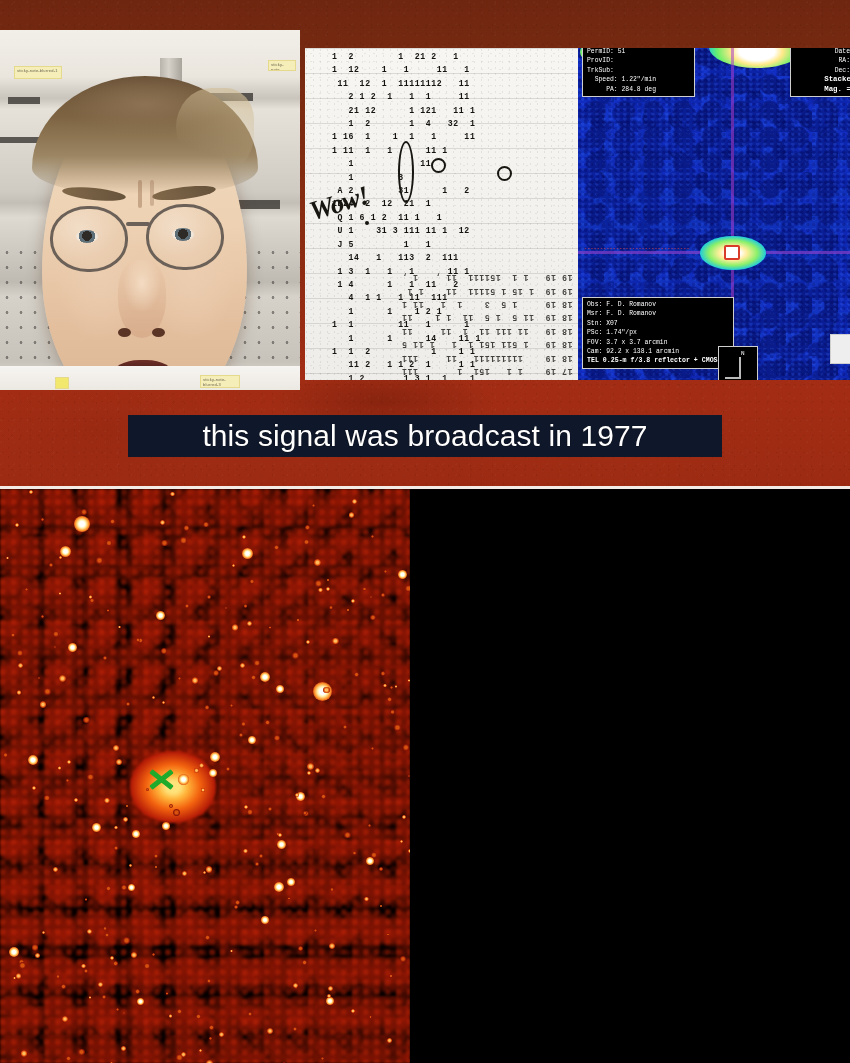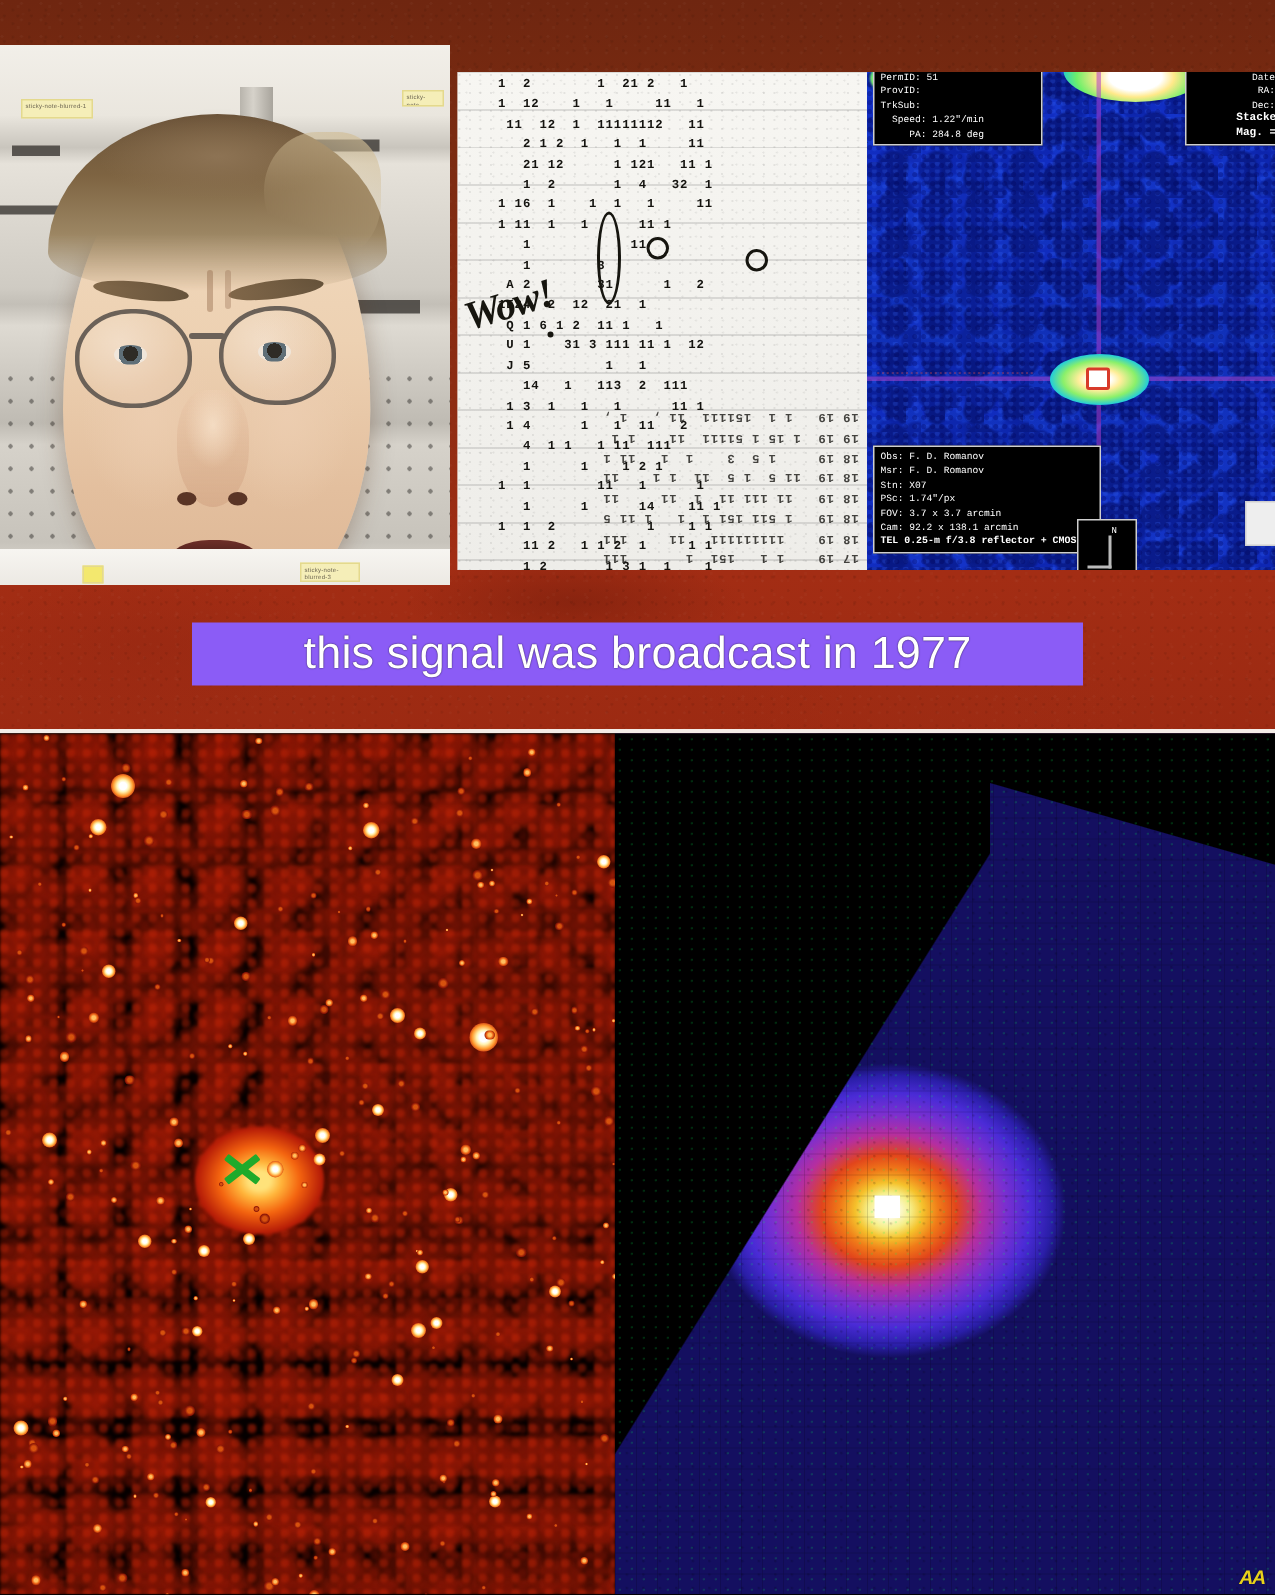--- a/index.html
+++ b/index.html
@@ -298,21 +298,21 @@
     position:absolute; background:#bbb;
   }
   #telescope-panel .axis-lbl{
     position:absolute; left:-3px; font-family:"Liberation Mono", monospace;
     font-size:6px; color:#222;
   }
 
   
   #caption-bar{
     position:absolute; left:128px; top:415px; width:594px; height:42px;
-    background:#8b5cf6; display:flex; align-items:center; justify-content:center;
+    background:#0f172a; display:flex; align-items:center; justify-content:center;
   }
   #caption-bar .caption-text{
     color:#fff; font-size:30px; font-weight:400; letter-spacing:.1px;
     text-shadow:0 0 1px rgba(0,0,0,.9);
     font-family:"Liberation Sans", sans-serif;
   }
 
   
   #bottom-section{
     position:absolute; left:0; top:489px; width:850px; height:574px;
@@ -808,23 +808,14 @@
         <div class="star faint" style="left: 78.1518px; top: 559.651px; width: 6.79504px; height: 6.79504px;"></div>
         <div class="star faint" style="left: 173.151px; top: 320.469px; width: 6.69129px; height: 6.69129px;"></div>
         <div class="star dim" style="left: 315.354px; top: 279.245px; width: 4.61032px; height: 4.61032px;"></div>
         <div class="star faint" style="left: 205.135px; top: 445.598px; width: 5.08824px; height: 5.08824px;"></div>
         <div class="star faint" style="left: 153.599px; top: 364.925px; width: 3.98933px; height: 3.98933px;"></div>
         <div class="star dim" style="left: 17.0048px; top: 201.467px; width: 4.19253px; height: 4.19253px;"></div>
         <div class="star faint" style="left: 89.747px; top: 109.446px; width: 4.6947px; height: 4.6947px;"></div>
       </div>
   </div>
 
-  <div id="radiomap-panel">
-    <div class="blob"></div>
-    <div class="mask-corner"></div>
-    <div class="mask-corner2"></div>
-    <div class="pixelate"></div>
-    <div class="speck"></div>
-    <div class="core-pixel"></div>
-    <div class="watermark">AA</div>
-  </div>
 
 </div>
 
 </body></html>

